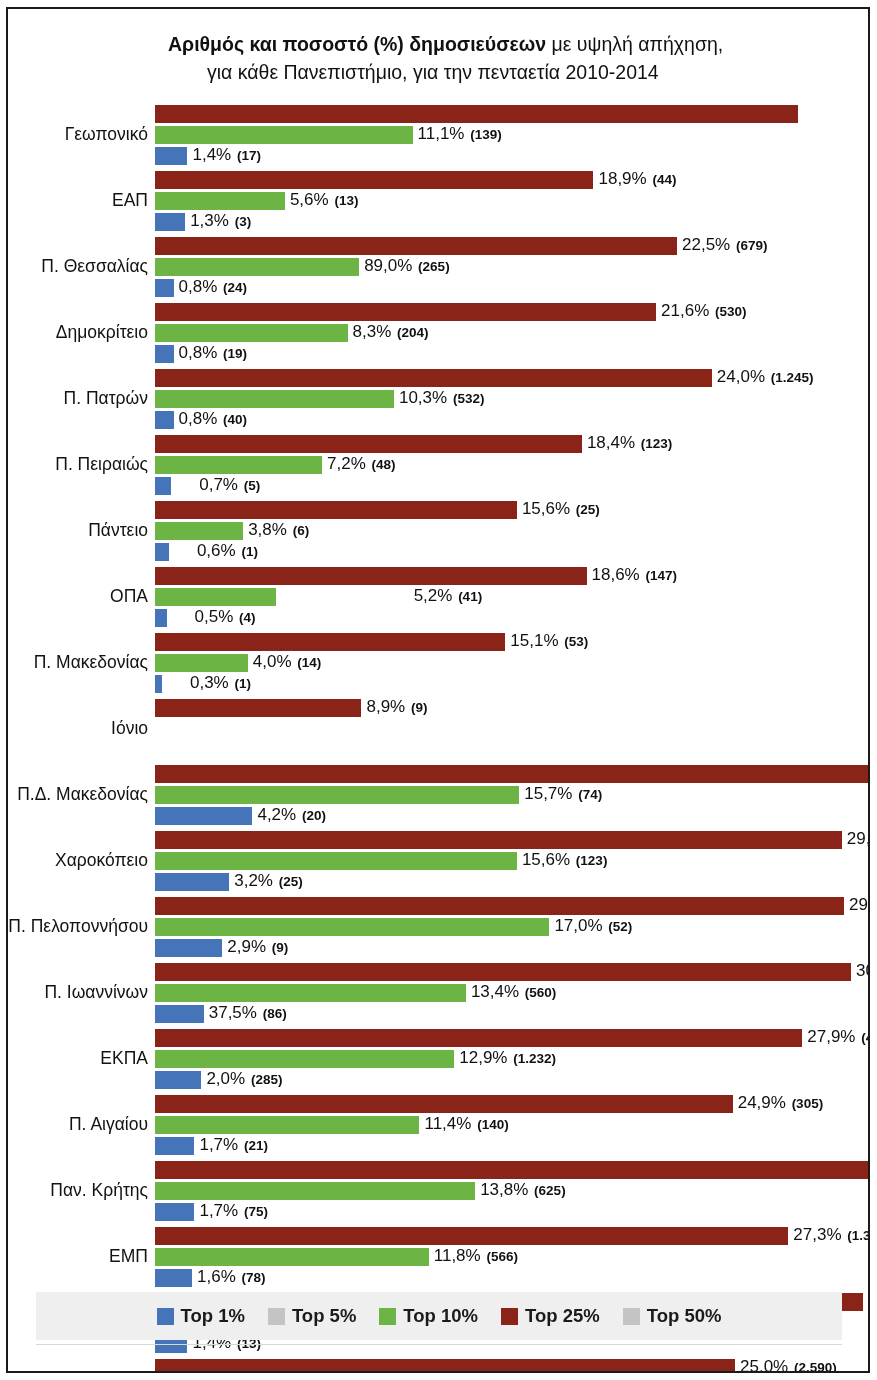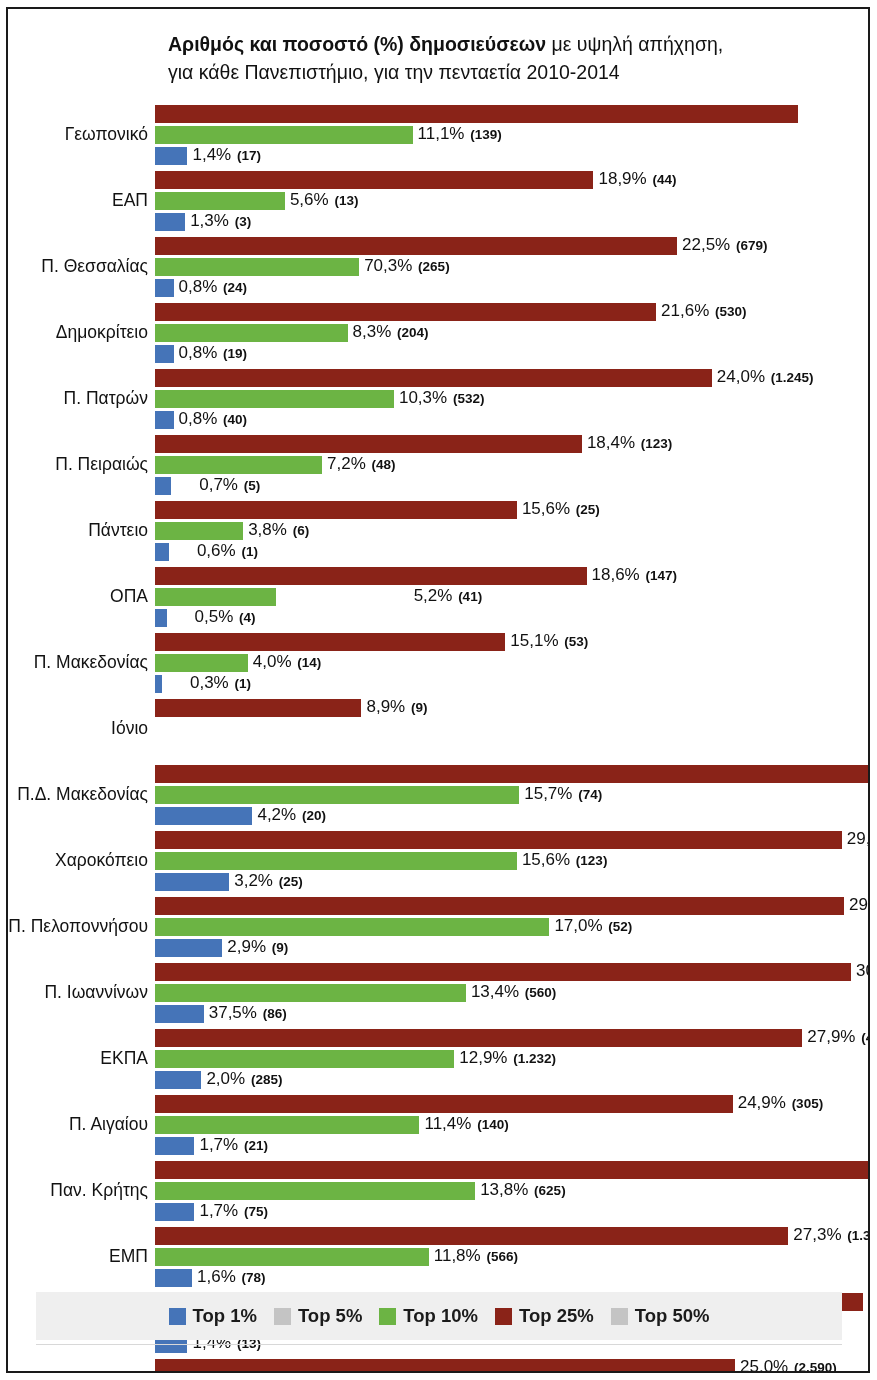--- a/index.html
+++ b/index.html
@@ -19,21 +19,21 @@
   
   #title {
     position: absolute;
     left: 160px; top: 22px;
     width: 690px;
     line-height: 1.42;
     color: #111111;
     font-size: 19.5px;
   }
   #title .strong { font-weight: bold; }
-  #title .l2 { display: block; }
+  #title .l2 { display: block; margin-left: 39px; }
   
   #plot {
     position: absolute;
     left: 0px; top: 92px;
     width: 860px;
     height: 1190px;
   }
   .grp {
     position: relative;
     height: 66px;
@@ -98,21 +98,21 @@
   #legend {
     position: absolute;
     left: 28px;
     top: 1283px;
     width: 806px;
     height: 48px;
     background: #efefef;
     display: flex;
     align-items: center;
     justify-content: center;
-    gap: 17px;
+    gap: 23px;
   }
   .leg-item {
     display: flex;
     align-items: center;
     gap: 7px;
   }
   .swatch {
     width: 17px; height: 17px;
     display: inline-block;
   }
@@ -155,21 +155,21 @@
         <div class="bars">
           <div class="barrow r0"><span class="bar c25" style="width: 438.48px;"></span><span class="vlabel"><span>18,9%</span><span class="cnt"> (44)</span></span></div>
           <div class="barrow r1"><span class="bar c10" style="width: 129.92px;"></span><span class="vlabel"><span>5,6%</span><span class="cnt"> (13)</span></span></div>
           <div class="barrow r2"><span class="bar c1" style="width: 30.16px;"></span><span class="vlabel"><span>1,3%</span><span class="cnt"> (3)</span></span></div>
         </div>
       </div>
       <div class="grp">
         <div class="cat-label">Π. Θεσσαλίας</div>
         <div class="bars">
           <div class="barrow r0"><span class="bar c25" style="width: 522px;"></span><span class="vlabel"><span>22,5%</span><span class="cnt"> (679)</span></span></div>
-          <div class="barrow r1"><span class="bar c10" style="width: 204.16px;"></span><span class="vlabel"><span>70,3%</span><span class="cnt"> (265)</span></span></div>
+          <div class="barrow r1"><span class="bar c10" style="width: 204.16px;"></span><span class="vlabel"><span>89,0%</span><span class="cnt"> (265)</span></span></div>
           <div class="barrow r2"><span class="bar c1" style="width: 18.56px;"></span><span class="vlabel"><span>0,8%</span><span class="cnt"> (24)</span></span></div>
         </div>
       </div>
       <div class="grp">
         <div class="cat-label">Δημοκρίτειο</div>
         <div class="bars">
           <div class="barrow r0"><span class="bar c25" style="width: 501.12px;"></span><span class="vlabel"><span>21,6%</span><span class="cnt"> (530)</span></span></div>
           <div class="barrow r1"><span class="bar c10" style="width: 192.56px;"></span><span class="vlabel"><span>8,3%</span><span class="cnt"> (204)</span></span></div>
           <div class="barrow r2"><span class="bar c1" style="width: 18.56px;"></span><span class="vlabel"><span>0,8%</span><span class="cnt"> (19)</span></span></div>
         </div>

